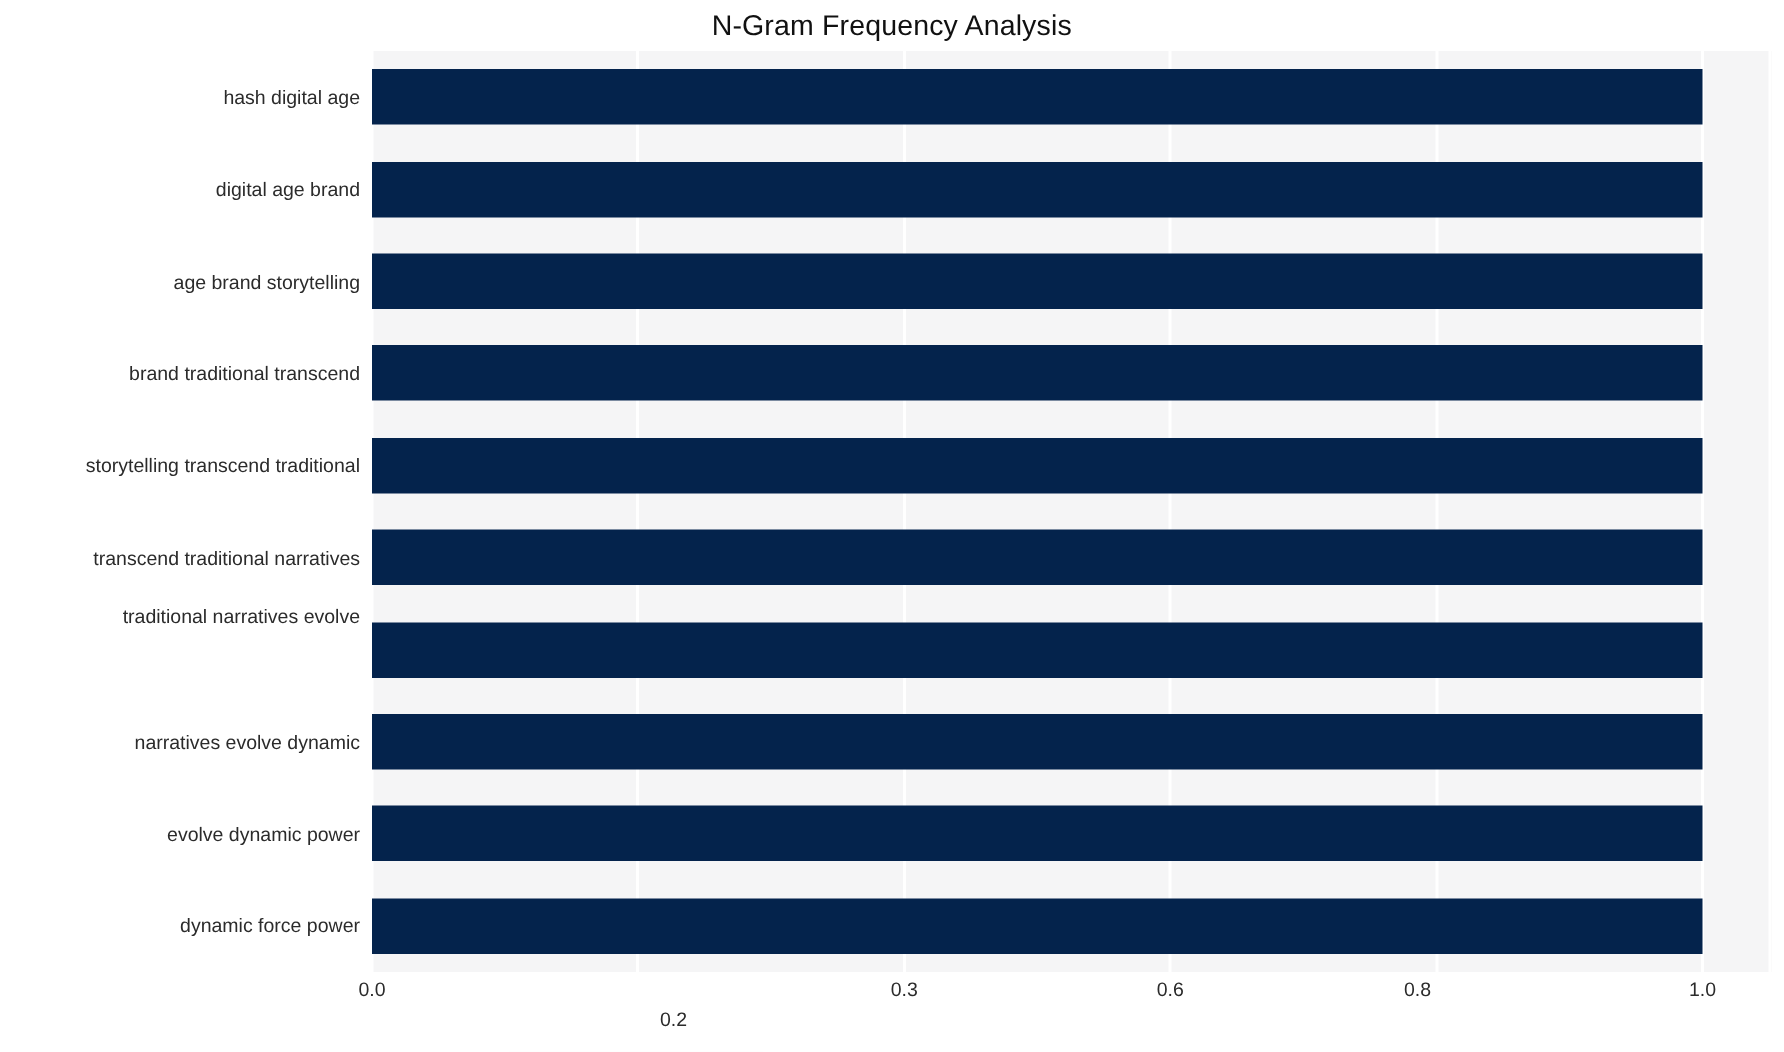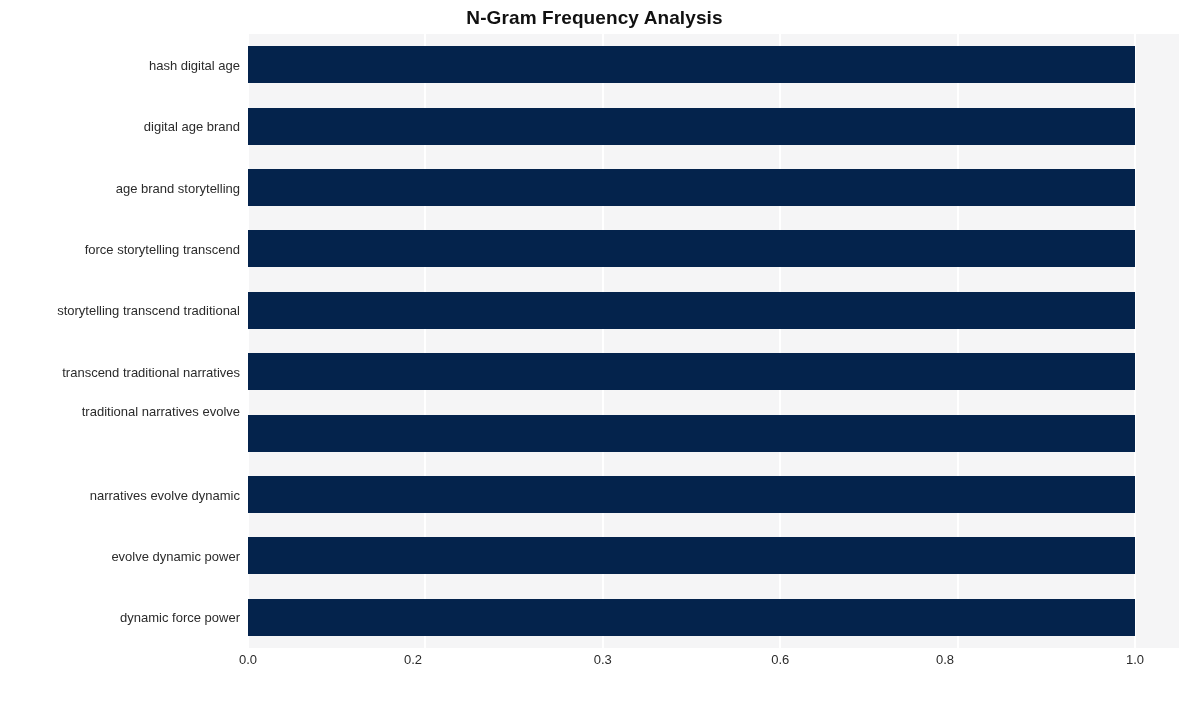--- a/index.html
+++ b/index.html
@@ -24,21 +24,21 @@
   }
 
   
   #chart-title {
     position: absolute;
     left: 0;
     top: 6px;
     width: 1189px;
     text-align: center;
     font-size: 19px;
-    font-weight: bold;
+    font-weight: normal;
     color: #111111;
     letter-spacing: 0.1px;
     line-height: 24px;
   }
 
   
   #plot-area {
     position: absolute;
     left: 248px;
     top: 34px;
@@ -161,31 +161,31 @@
         <div class="bar-row" style="top: 564.8px; height: 37px;">
           <div class="bar" title="dynamic force power: 1" style="width: 887px; background: rgb(4, 35, 76);"></div>
         </div>
       </div>
   </div>
 
   <div id="y-tick-layer">
       <div class="ytick-label" style="top: 64.7px;">hash digital age</div>
       <div class="ytick-label" style="top: 126.1px; margin-left: 28px;">digital age brand</div>
       <div class="ytick-label" style="top: 187.5px;">age brand storytelling</div>
-      <div class="ytick-label" style="top: 248.9px;">force storytelling transcend</div>
+      <div class="ytick-label" style="top: 248.9px;">brand traditional transcend</div>
       <div class="ytick-label" style="top: 310.3px;">storytelling transcend traditional</div>
       <div class="ytick-label" style="top: 371.7px;">transcend traditional narratives</div>
       <div class="ytick-label" style="top: 411px; text-align: center;">traditional narratives evolve</div>
       <div class="ytick-label" style="top: 494.5px;">narratives evolve dynamic</div>
       <div class="ytick-label" style="top: 555.9px;">evolve dynamic power</div>
       <div class="ytick-label" style="top: 617.3px;">dynamic force power</div>
     </div>
   <div id="x-tick-layer">
       <div class="xtick-label" style="left: 248px;">0.0</div>
-      <div class="xtick-label" style="left: 413px;">0.2</div>
+      <div class="xtick-label" style="left: 449px; margin-top: 20px;">0.2</div>
       <div class="xtick-label" style="left: 602.8px;">0.3</div>
       <div class="xtick-label" style="left: 780.2px;">0.6</div>
       <div class="xtick-label" style="left: 945px;">0.8</div>
       <div class="xtick-label" style="left: 1135px;">1.0</div>
     </div>
 
 
 </div>
 
 </body></html>

